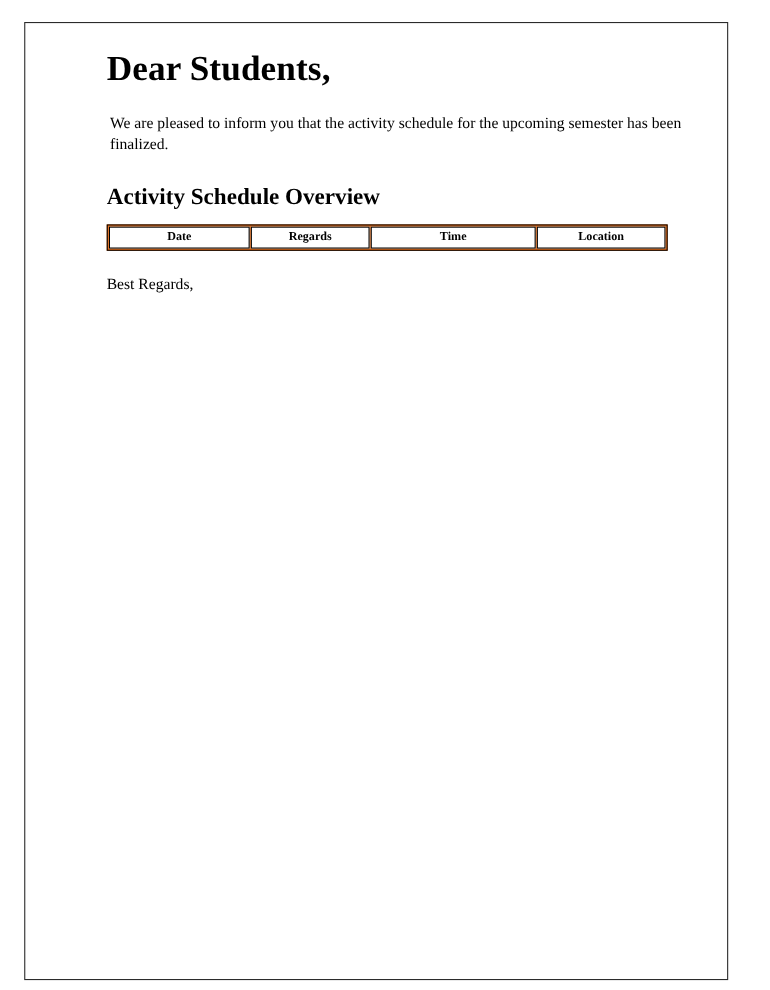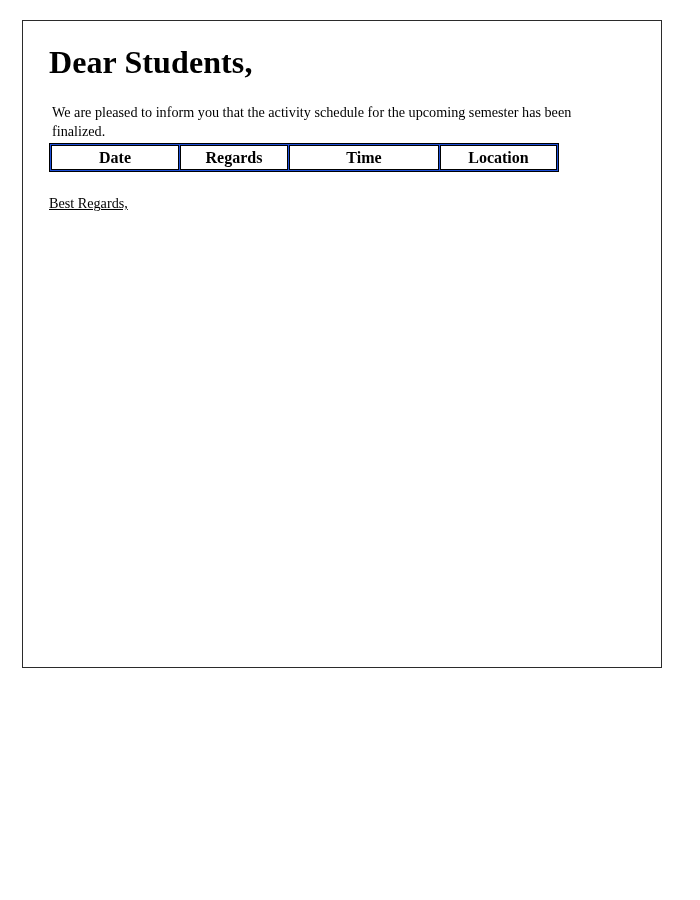--- a/index.html
+++ b/index.html
@@ -14,25 +14,26 @@
     color: #000000;
     -webkit-font-smoothing: antialiased;
   }
 
   
   .page {
     position: absolute;
     left: 22px;
     top: 20px;
     width: 640px;
-    height: 648px;
+    height: 871px;
     border: 1px solid #2b2b2b;
     background: #ffffff;
     box-sizing: border-box;
     overflow: hidden;
+    padding-left: 48px;
   }
   .page-inner {
     padding: 24px 26px 0 26px;
   }
 
   
   .doc-title {
     font-size: 32px;
     font-weight: bold;
     line-height: 1.12;
@@ -56,33 +57,33 @@
   }
   .para.closing {
     margin-top: 20px;
     max-width: 566px;
   }
   .signoff {
     font-size: 14.2px;
     line-height: 1.32;
     margin: 22px 0 0 0;
   }
-  .signoff div { white-space: pre; text-decoration: underline; }
+  .signoff div { white-space: pre; }
 
   
   .schedule-wrap { margin: 0 0 0 0; }
   table.schedule {
     border-collapse: separate;
     border-spacing: 1px;
     border: 1px solid #000000;
-    font-size: 16px;
+    font-size: 11px;
     line-height: 1.2;
     table-layout: fixed;
     width: 505px;
-    background: #1d4ed8;
+    background: #f97316;
   }
   table.schedule th,
   table.schedule td {
     border: 1px solid #000000;
     padding: 2px 3px;
     height: 19px;
     box-sizing: border-box;
     overflow: hidden;
     white-space: nowrap;
     background: #ffffff;
@@ -102,20 +103,21 @@
 </head>
 <body>
 
 <div class="page">
   <div class="page-inner">
 
     <h1 class="doc-title">Dear Students,</h1>
 
     <p class="para">We are pleased to inform you that the activity schedule for the upcoming semester has been finalized.</p>
 
+    <h2 class="section-title">Activity Schedule Overview</h2>
 
     <div class="schedule-wrap">
       <table class="schedule">
         <colgroup>
           <col class="c-date">
           <col class="c-activity">
           <col class="c-time">
           <col class="c-location">
         </colgroup>
         <thead>

